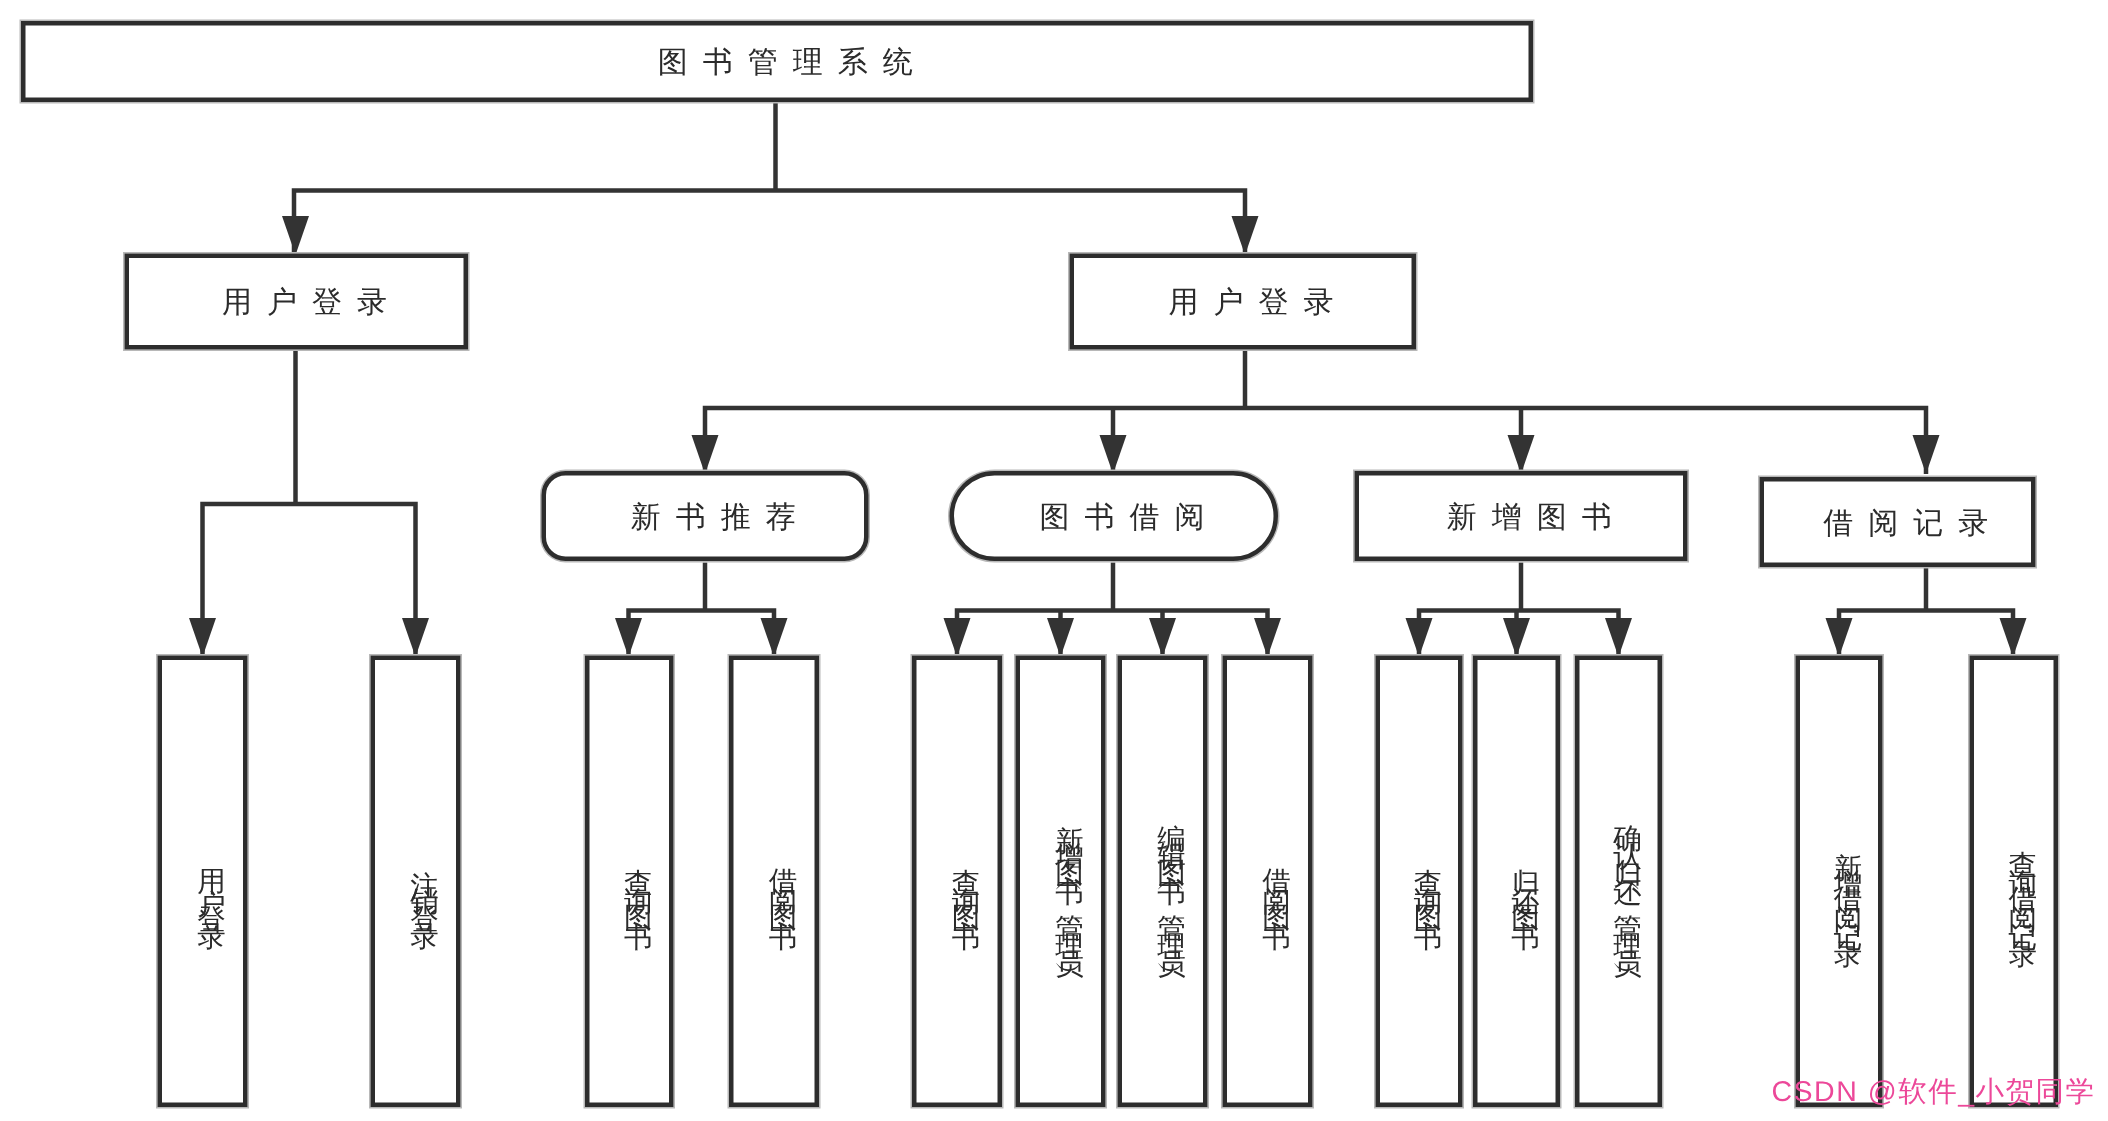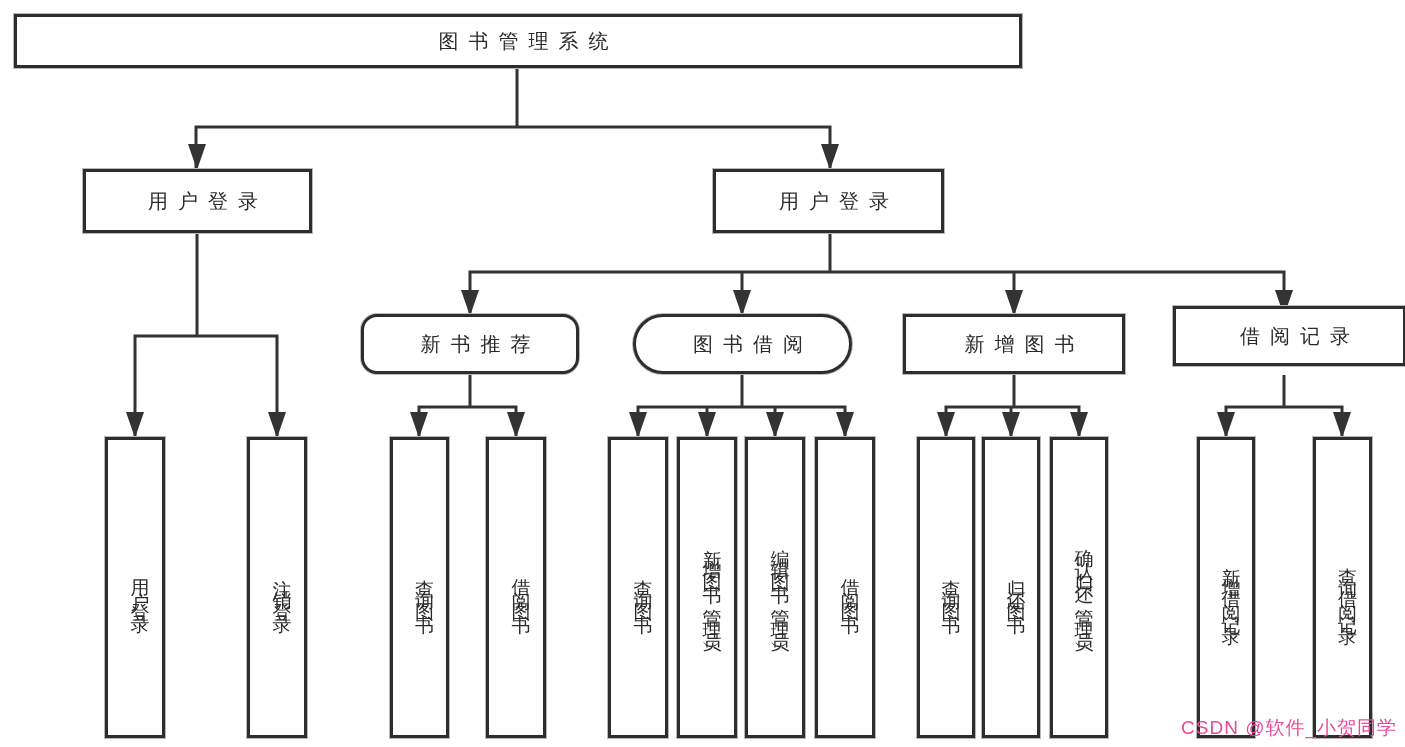--- a/index.html
+++ b/index.html
@@ -118,21 +118,21 @@
 
   <div class="box h" style="left:361px; top:314px; width:218px; height:60px;border-radius:16px;">
     <span>新书推荐</span>
   </div>
   <div class="box h" style="left:633px; top:314px; width:219px; height:60px;border-radius:30px;">
     <span>图书借阅</span>
   </div>
   <div class="box h" style="left:903px; top:314px; width:222px; height:60px;">
     <span>新增图书</span>
   </div>
-  <div class="box h" style="left:1173px; top:306px; width:233px; height:60px;">
+  <div class="box h" style="left:1173px; top:318px; width:184px; height:60px;">
     <span>借阅记录</span>
   </div>
 
   <div class="box v" style="left:105px; top:437px; width:60px; height:301px;">
     <span>用户登录</span>
   </div>
   <div class="box v" style="left:247px; top:437px; width:60px; height:301px;">
     <span>注销登录</span>
   </div>
 

